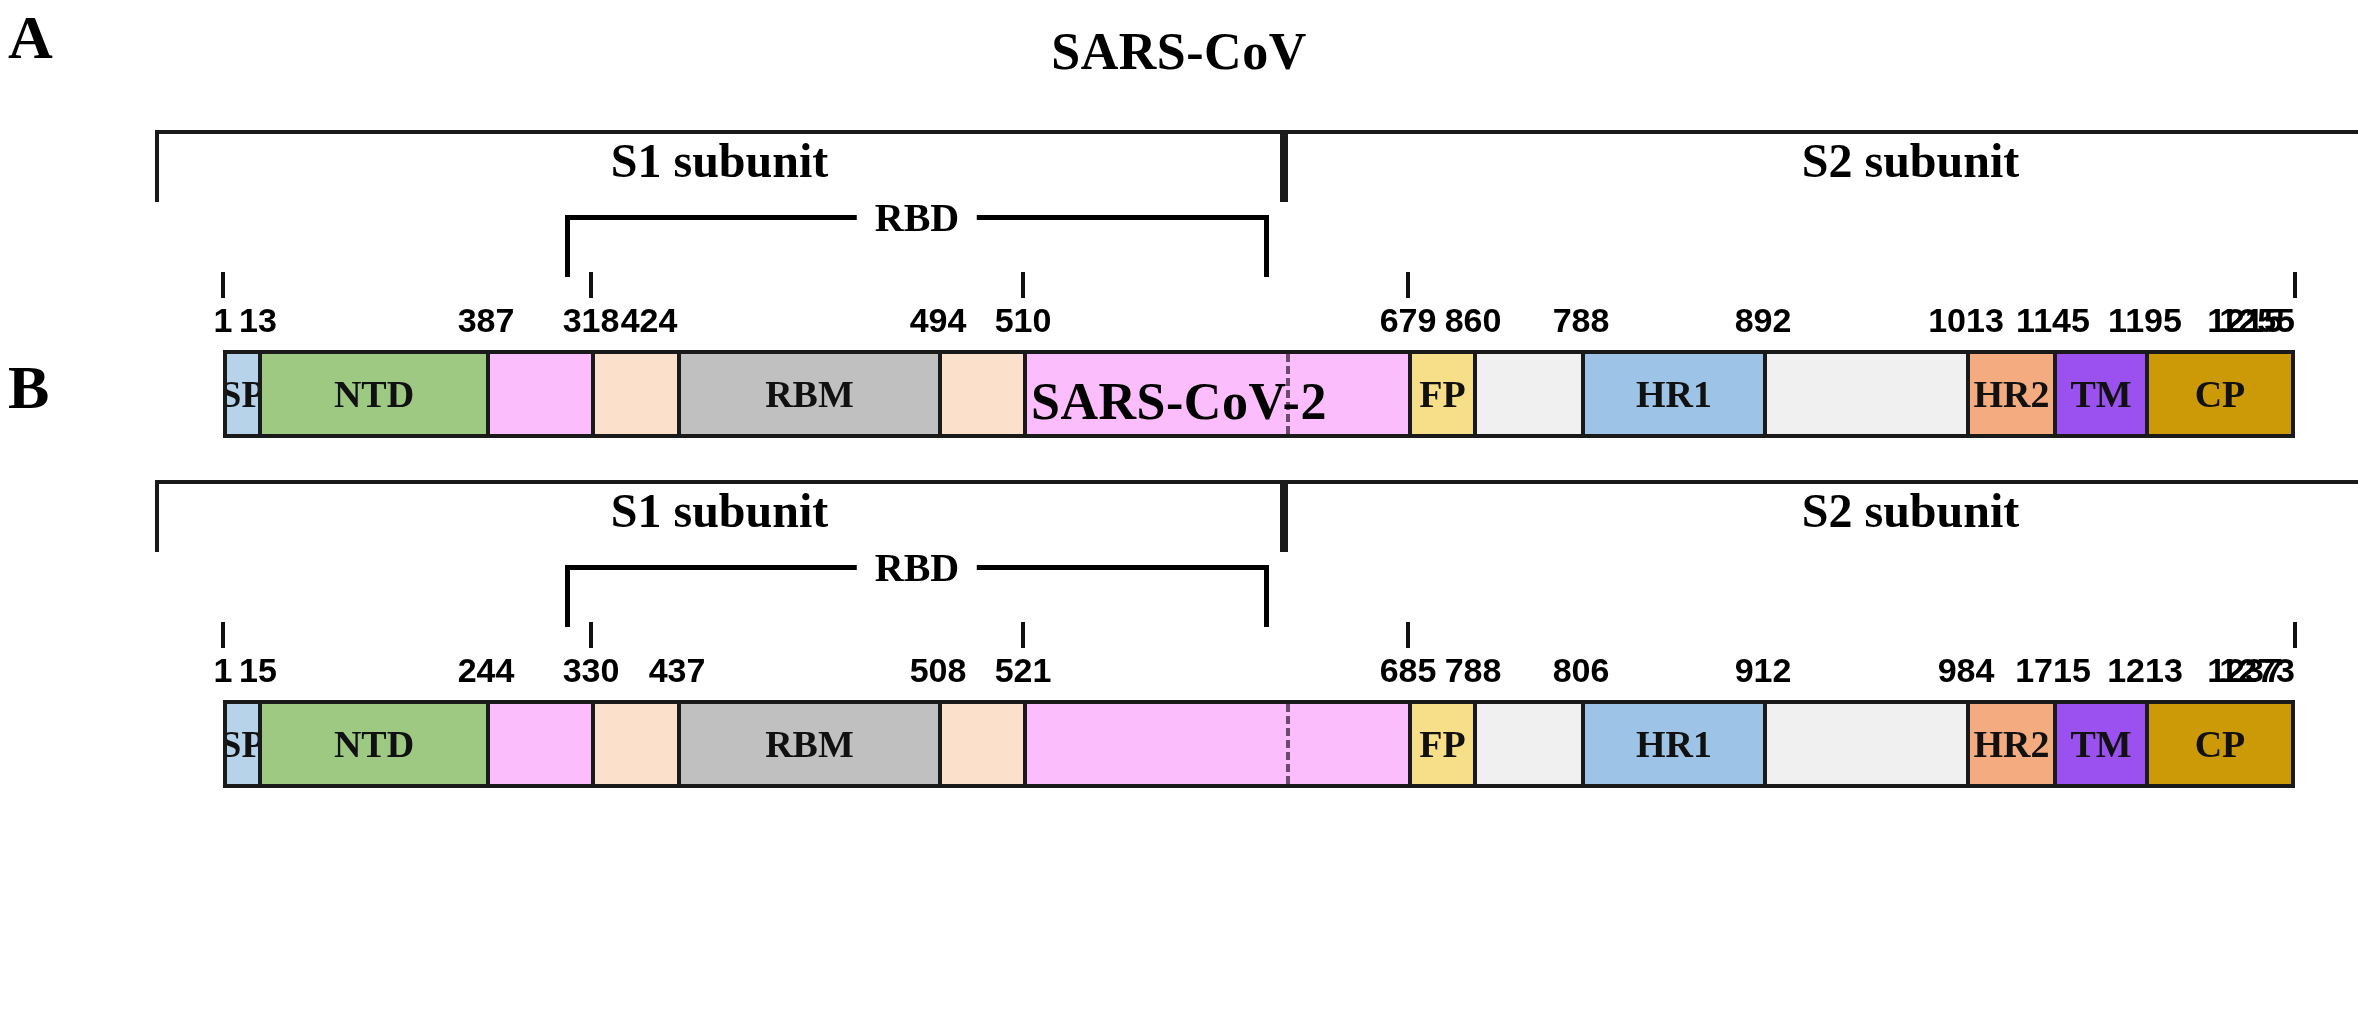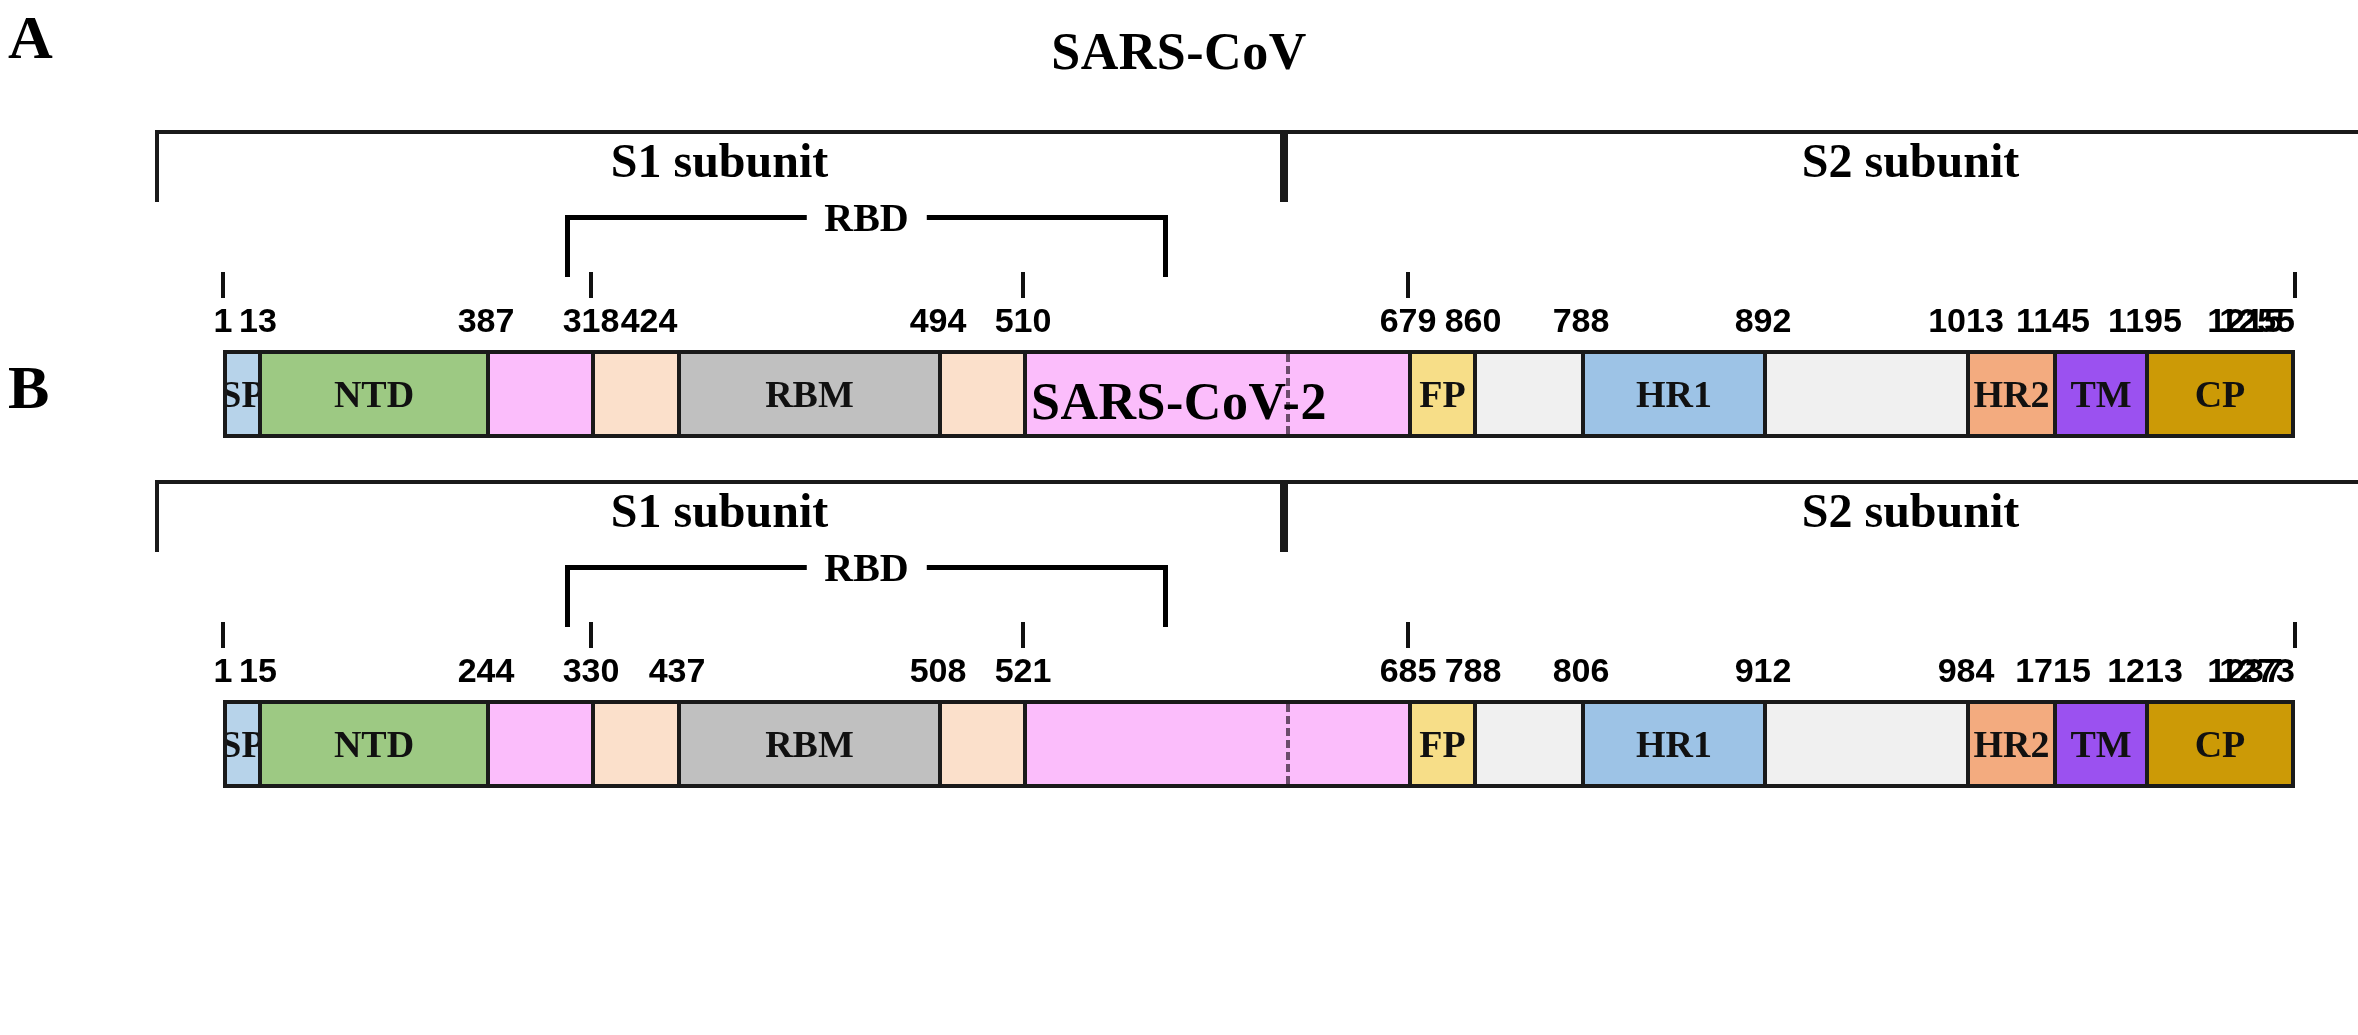--- a/index.html
+++ b/index.html
@@ -80,21 +80,21 @@
     margin-top: 28px;
   }
   .bracket-s1 .bracket-label { left: 50%; }
   .bracket-s2 .bracket-label { left: 50%; }
 
   
   .rbd-bracket {
     position: absolute;
     left: 565px;
     top: 215px;
-    width: 603px;
+    width: 704px;
     height: 62px;
     box-sizing: border-box;
     border-top: 5px solid #000000;
     border-left: 5px solid #000000;
     border-right: 5px solid #000000;
   }
   .rbd-label {
     position: absolute;
     left: 50%;
     top: -30px;

